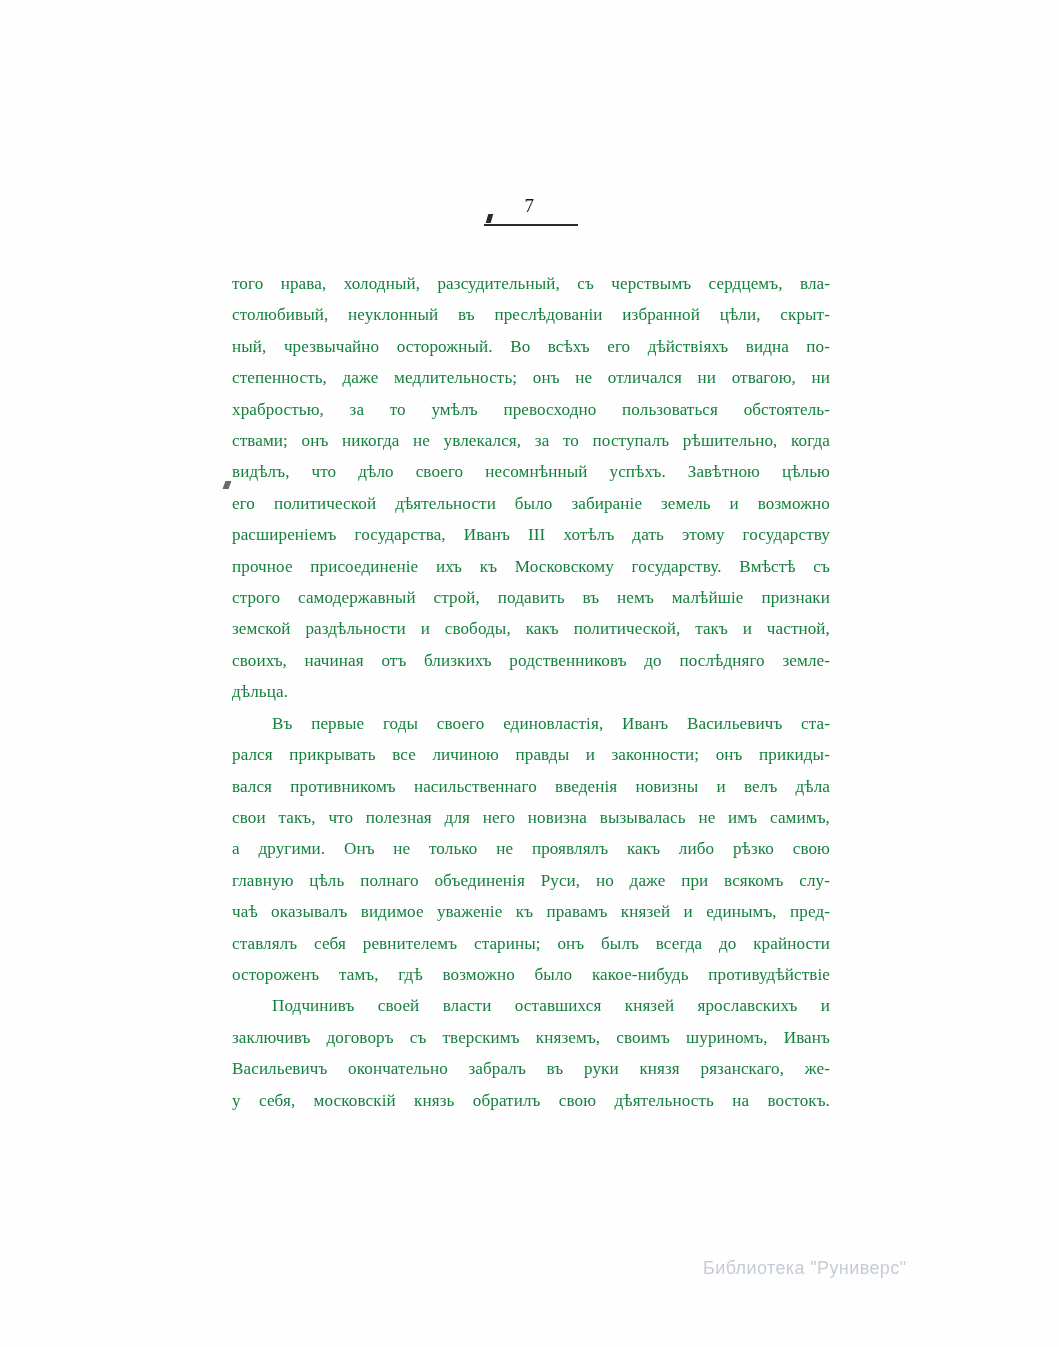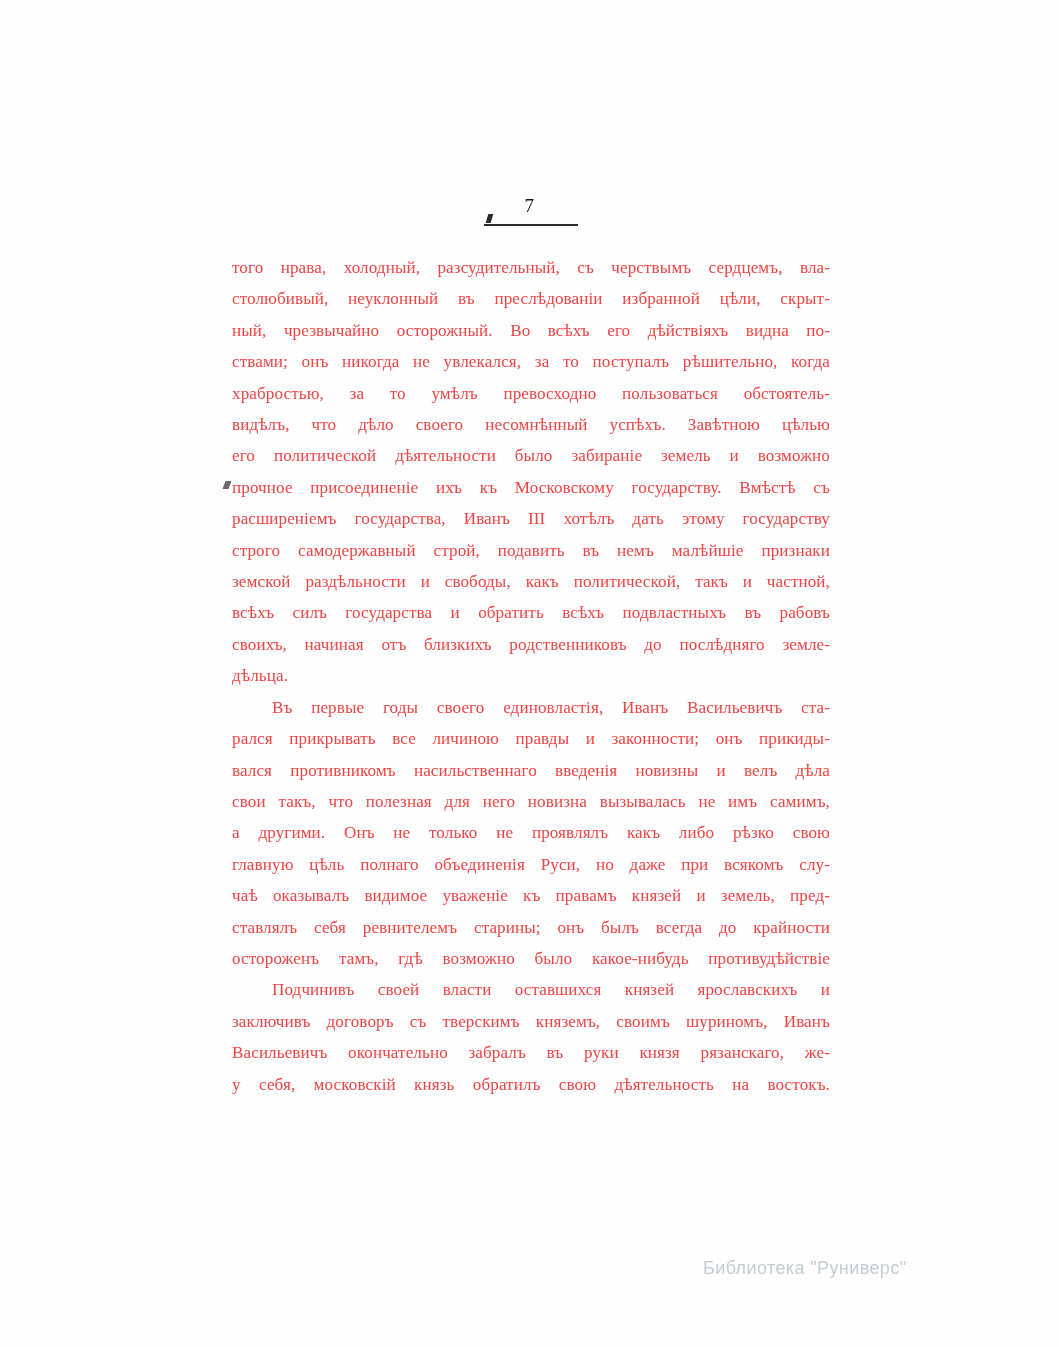--- a/index.html
+++ b/index.html
@@ -56,26 +56,26 @@
   }
 
   .text-body {
     position: absolute;
     top: 252px;
     left: 232px;
     width: 598px;
   }
 
   .para {
-    margin: 0 0 0 0;
+    margin: 16px 0 0 0;
     font-size: 17.1px;
     line-height: 31.4px;
     text-align: justify;
     text-justify: inter-word;
-    color: #ef4444;
+    color: #15803d;
     letter-spacing: 0.1px;
   }
   .para + .para {
     margin-top: 0px;
   }
   .para .line {
     display: block;
     white-space: nowrap;
   }
   
@@ -126,41 +126,41 @@
   <div class="page-number-rule"></div>
 
   <div class="edge-mark"></div>
 
   <div class="text-body">
 
     <p class="para">
       <span class="line j">того нрава, холодный, разсудительный, съ черствымъ сердцемъ, вла-</span>
       <span class="line j">столюбивый, неуклонный въ преслѣдованіи избранной цѣли, скрыт-</span>
       <span class="line j">ный, чрезвычайно осторожный. Во всѣхъ его дѣйствіяхъ видна по-</span>
+      <span class="line j">степенность, даже медлительность; онъ не отличался ни отвагою, ни</span>
+      <span class="line j">храбростью, за то умѣлъ превосходно пользоваться обстоятель-</span>
       <span class="line j">ствами; онъ никогда не увлекался, за то поступалъ рѣшительно, когда</span>
-      <span class="line j">храбростью, за то умѣлъ превосходно пользоваться обстоятель-</span>
       <span class="line j">видѣлъ, что дѣло своего несомнѣнный успѣхъ. Завѣтною цѣлью</span>
       <span class="line j">его политической дѣятельности было забираніе земель и возможно</span>
+      <span class="line j">расширеніемъ государства, Иванъ III хотѣлъ дать этому государству</span>
       <span class="line j">прочное присоединеніе ихъ къ Московскому государству. Вмѣстѣ съ</span>
-      <span class="line j">расширеніемъ государства, Иванъ III хотѣлъ дать этому государству</span>
       <span class="line j">строго самодержавный строй, подавить въ немъ малѣйшіе признаки</span>
       <span class="line j">земской раздѣльности и свободы, какъ политической, такъ и частной,</span>
-      <span class="line j">всѣхъ силъ государства и обратить всѣхъ подвластныхъ въ рабовъ</span>
       <span class="line j">своихъ, начиная отъ близкихъ родственниковъ до послѣдняго земле-</span>
       <span class="line last">дѣльца.</span>
     </p>
 
     <p class="para">
       <span class="line j first">Въ первые годы своего единовластія, Иванъ Васильевичъ ста-</span>
       <span class="line j">рался прикрывать все личиною правды и законности; онъ прикиды-</span>
       <span class="line j">вался противникомъ насильственнаго введенія новизны и велъ дѣла</span>
       <span class="line j">свои такъ, что полезная для него новизна вызывалась не имъ самимъ,</span>
       <span class="line j">а другими. Онъ не только не проявлялъ какъ либо рѣзко свою</span>
       <span class="line j">главную цѣль полнаго объединенія Руси, но даже при всякомъ слу-</span>
-      <span class="line j">чаѣ оказывалъ видимое уваженіе къ правамъ князей и земель, пред-</span>
+      <span class="line j">чаѣ оказывалъ видимое уваженіе къ правамъ князей и единымъ, пред-</span>
       <span class="line j">ставлялъ себя ревнителемъ старины; онъ былъ всегда до крайности</span>
       <span class="line j">остороженъ тамъ, гдѣ возможно было какое-нибудь противудѣйствіе</span>
     </p>
 
     <p class="para">
       <span class="line j first">Подчинивъ своей власти оставшихся князей ярославскихъ и</span>
       <span class="line j">заключивъ договоръ съ тверскимъ княземъ, своимъ шуриномъ, Иванъ</span>
       <span class="line j">Васильевичъ окончательно забралъ въ руки князя рязанскаго, же-</span>
       <span class="line j">у себя, московскій князь обратилъ свою дѣятельность на востокъ.</span>
     </p>

